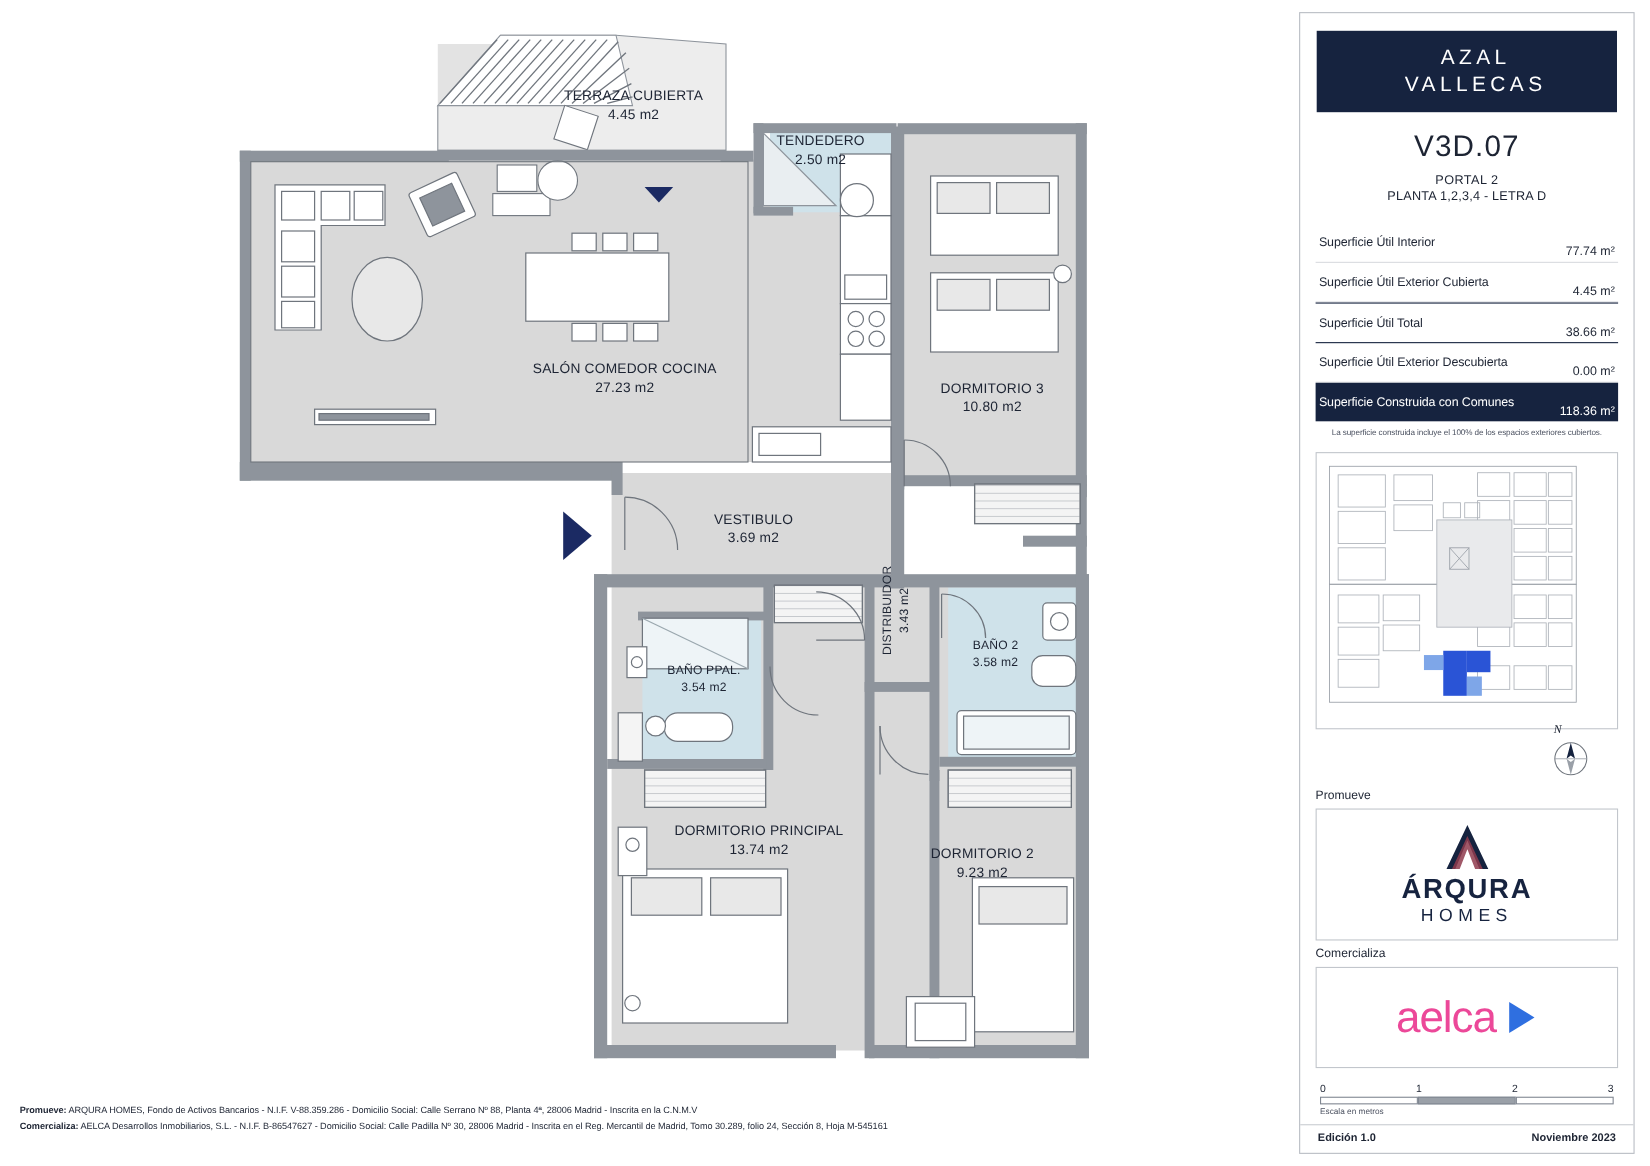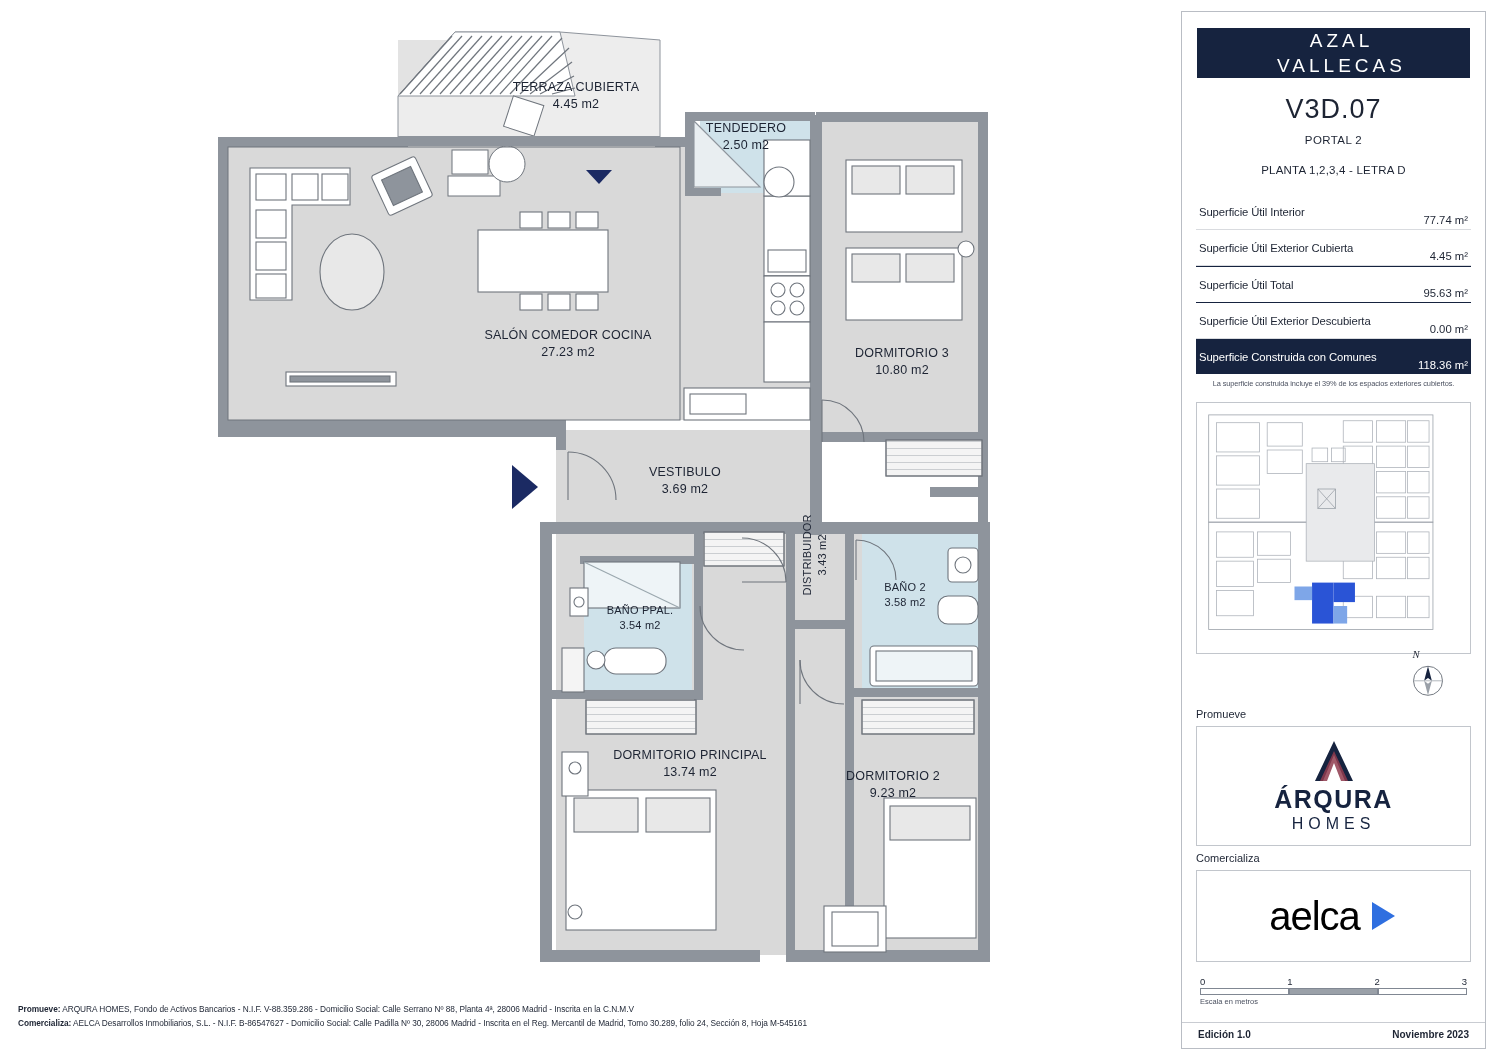--- a/index.html
+++ b/index.html
@@ -54,39 +54,39 @@
     position: absolute; left: 1181px; top: 11px;
     width: 305px; height: 1038px;
     border: 1px solid #b9bdc4;
     background: #fff;
   }
   .panel-inner { padding: 12px 14px 0 14px; }
 
   .brandbox {
     background: #16233f;
     color: #fff;
-    height: 50px;
+    height: 74px;
     display: flex; flex-direction: column;
     align-items: center; justify-content: center;
     letter-spacing: 4px;
     margin: 4px 1px 0 1px;
     padding-left: 16px;
   }
   .brandbox .b1 { font-size: 19px; }
   .brandbox .b2 { font-size: 19px; margin-top: 3px; }
 
   .unit-code {
     text-align: center; font-size: 27px; letter-spacing: 1px;
     margin-top: 16px; color: #1d2433; font-weight: 400;
   }
   .unit-sub {
     text-align: center; font-size: 11.5px; margin-top: 9px; letter-spacing: .4px;
   }
   .unit-sub2 {
-    text-align: center; font-size: 11.5px; margin-top: 18px; letter-spacing: .2px;
+    text-align: center; font-size: 11.5px; margin-top: 3px; letter-spacing: .2px;
   }
 
   .surf-table { margin-top: 18px; }
   .surf-row {
     display: flex; justify-content: space-between; align-items: center;
     font-size: 11.3px; padding: 3px 3px 3px 3px;
     border-bottom: 1px solid #d9dbdf;
   }
   .surf-row .lbl { letter-spacing: -0.1px; }
   .surf-row .val { white-space: nowrap; margin-top: 17px; }
@@ -119,21 +119,21 @@
     font-size: 25px; letter-spacing: 1.5px; color: #16233f; font-weight: bold;
   }
   .arqura-text .t2 {
     font-size: 16px; letter-spacing: 5px; color: #16233f; margin-top: 1px;
   }
   .aelca-box {
     border: 1px solid #c2c6cc; margin-top: 6px; height: 92px;
     display: flex; align-items: center; justify-content: center; gap: 8px;
   }
   .aelca-text {
-    font-size: 40px; color: #000000; letter-spacing: -1px; font-weight: 400;
+    font-size: 40px; color: #ec4899; letter-spacing: -1px; font-weight: 400;
   }
 
   .scalebar { margin-top: 14px; padding: 0 4px; }
   .scale-nums {
     display: flex; justify-content: space-between; font-size: 9.5px; color: #1d2433;
   }
   .scale-graphic { display: flex; height: 7px; margin-top: 1px; }
   .scale-graphic div { flex: 1; border: 1px solid #808792; }
   .sg-dark { background: #9aa0a8; }
   .sg-light { background: #ffffff; }
@@ -462,31 +462,31 @@
       <div class="surf-row">
         <span class="lbl">Superficie Útil Interior</span>
         <span class="val">77.74 m²</span>
       </div>
       <div class="surf-row">
         <span class="lbl">Superficie Útil Exterior Cubierta</span>
         <span class="val">4.45 m²</span>
       </div>
       <div class="surf-row hl-line">
         <span class="lbl">Superficie Útil Total</span>
-        <span class="val">95.63 m²</span>
+        <span class="val">38.66 m²</span>
       </div>
       <div class="surf-row">
         <span class="lbl">Superficie Útil Exterior Descubierta</span>
         <span class="val">0.00 m²</span>
       </div>
       <div class="surf-row hl-dark">
         <span class="lbl">Superficie Construida con Comunes</span>
         <span class="val">118.36 m²</span>
       </div>
-      <div class="surf-note">La superficie construida incluye el 39% de los espacios exteriores cubiertos.</div>
+      <div class="surf-note">La superficie construida incluye el 100% de los espacios exteriores cubiertos.</div>
     </div>
 
     <div class="keyplan">
       <svg width="100%" height="100%" viewBox="0 0 280 252">
         <g stroke="#9aa0a8" stroke-width="0.8" fill="none">
           <rect x="12" y="10" width="230" height="110"></rect>
           <rect x="12" y="120" width="230" height="110"></rect>
 
           <g stroke="#aeb3ba">
             <rect x="20" y="18" width="44" height="30"></rect>

